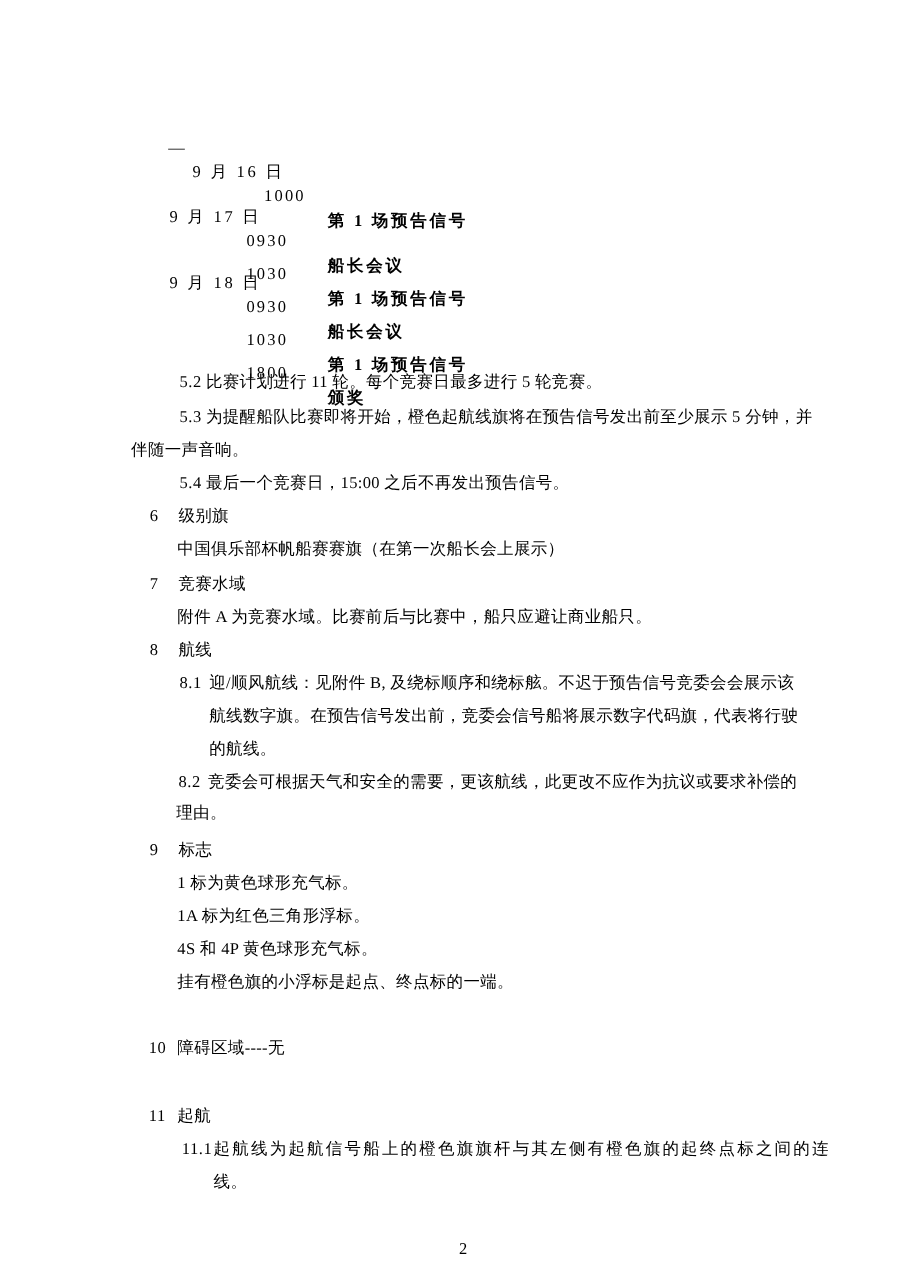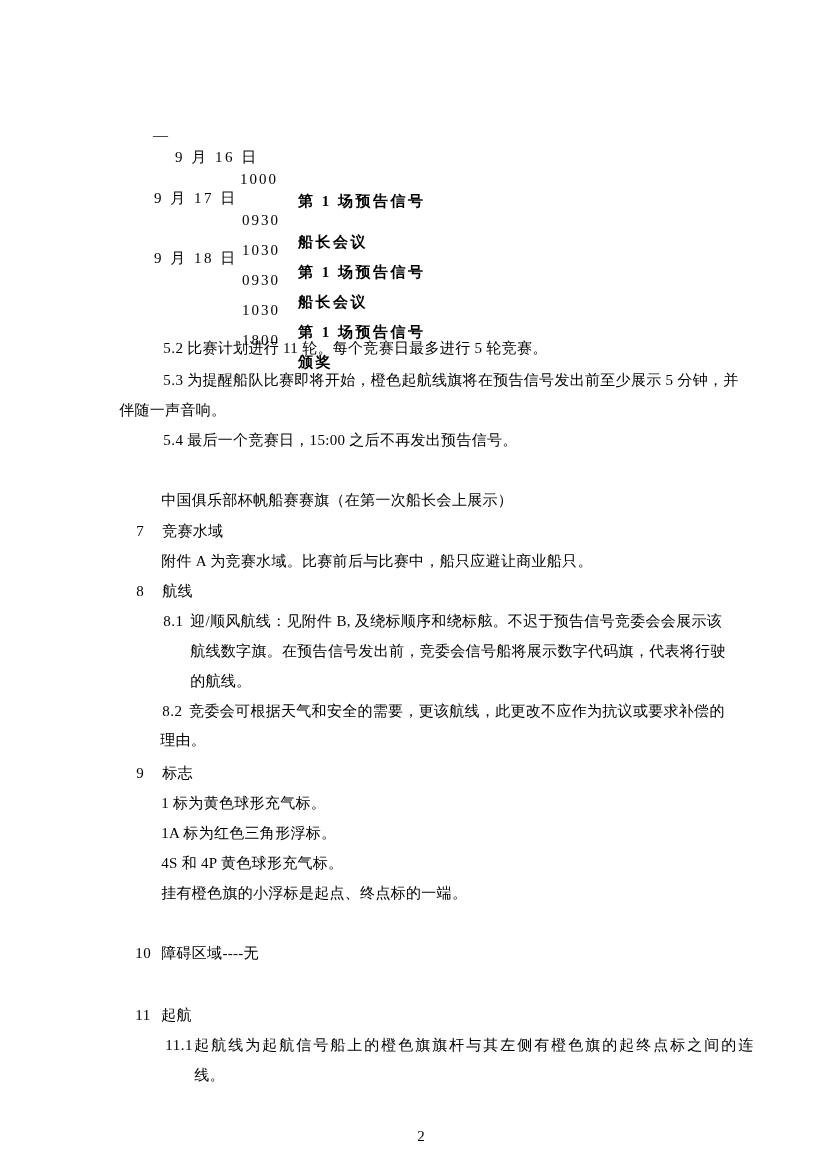--- a/index.html
+++ b/index.html
@@ -30,21 +30,21 @@
     width: 827px;
   }
   .sched span {
     position: absolute;
     white-space: pre;
   }
   .col-dash  { left: 153px; letter-spacing: 2.5px; }
   .col-date1 { left: 175px; letter-spacing: 2.5px; }
   .col-time1 { left: 240px; letter-spacing: 2px; }
   .col-date  { left: 154px; letter-spacing: 2.5px; text-align: right; }
-  .col-time  { left: 242px; letter-spacing: 2px; text-align: center; }
+  .col-time  { left: 224px; letter-spacing: 2px; text-align: center; }
   .col-event { left: 298px; letter-spacing: 2.5px; font-weight: bold; }
   
   .num {
     display: inline-block;
     letter-spacing: 0.5px;
   }
   .num-c   { width: 24px; }  
   .num-s   { width: 26px; }  
   .num-sub { width: 27px; }  
   .num-sub2{ width: 29px; }  
@@ -102,20 +102,23 @@
     <span class="num num-c">5.3</span><span>为提醒船队比赛即将开始，橙色起航线旗将在预告信号发出前至少展示 5 分钟，并</span>
   </div>
   <div class="ln" style="left:103px; top:377px">
     <span>伴随一声音响。</span>
   </div>
 
   <div class="ln" style="left:147px; top:407px">
     <span class="num num-c">5.4</span><span>最后一个竞赛日，15:00 之后不再发出预告信号。</span>
   </div>
 
+  <div class="ln" style="left:120px; top:437px">
+    <span class="num num-s">6</span><span>级别旗</span>
+  </div>
   <div class="ln" style="left:145px; top:467px">
     <span>中国俱乐部杯帆船赛赛旗（在第一次船长会上展示）</span>
   </div>
 
   <div class="ln" style="left:120px; top:498px">
     <span class="num num-s">7</span><span>竞赛水域</span>
   </div>
   <div class="ln" style="left:145px; top:528px">
     <span>附件 A 为竞赛水域。比赛前后与比赛中，船只应避让商业船只。</span>
   </div>

